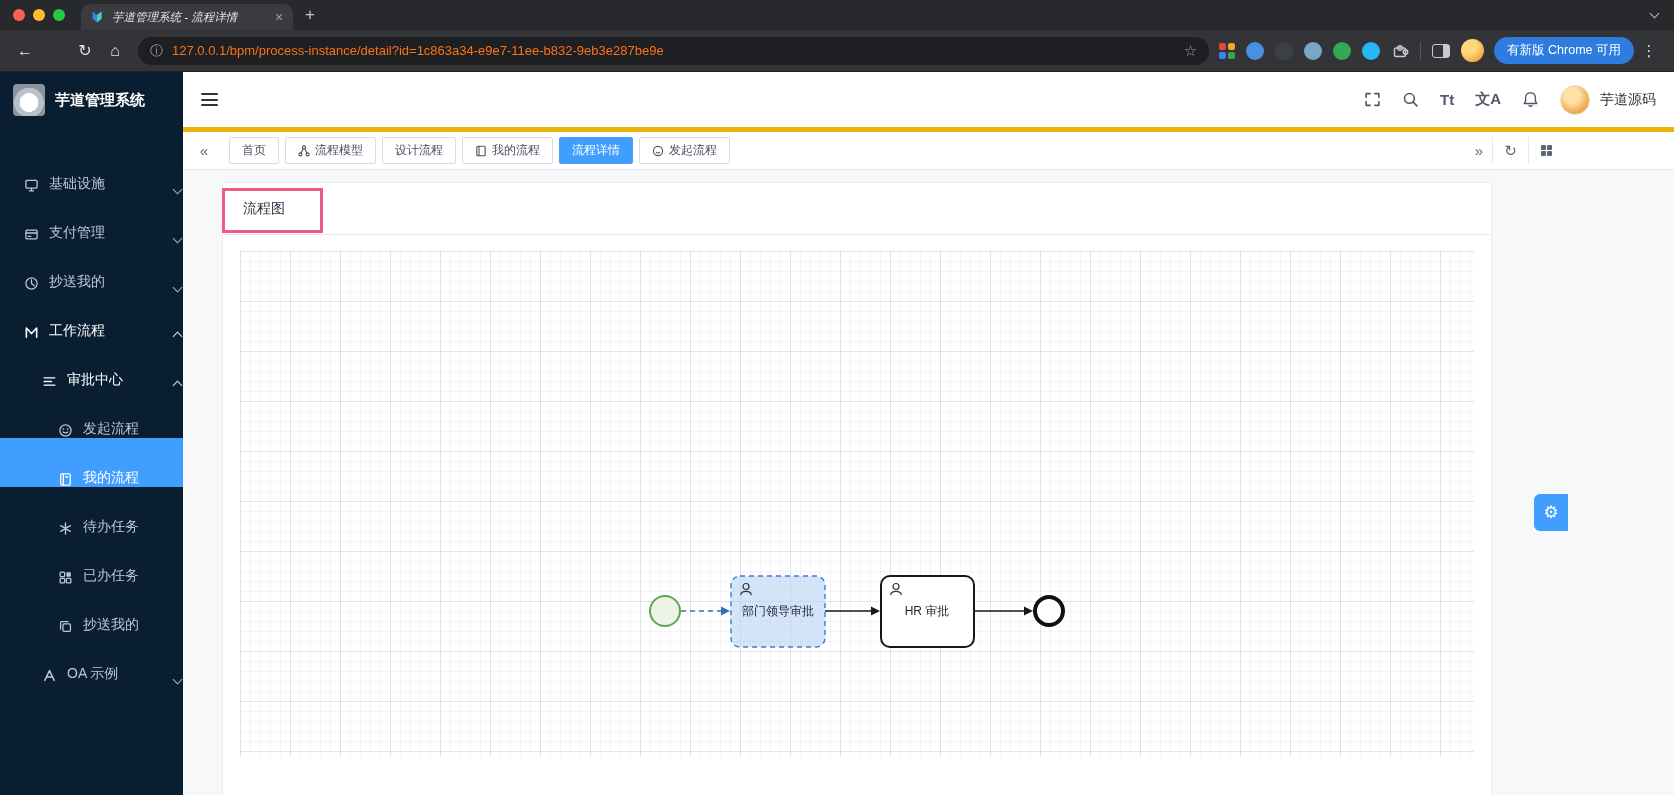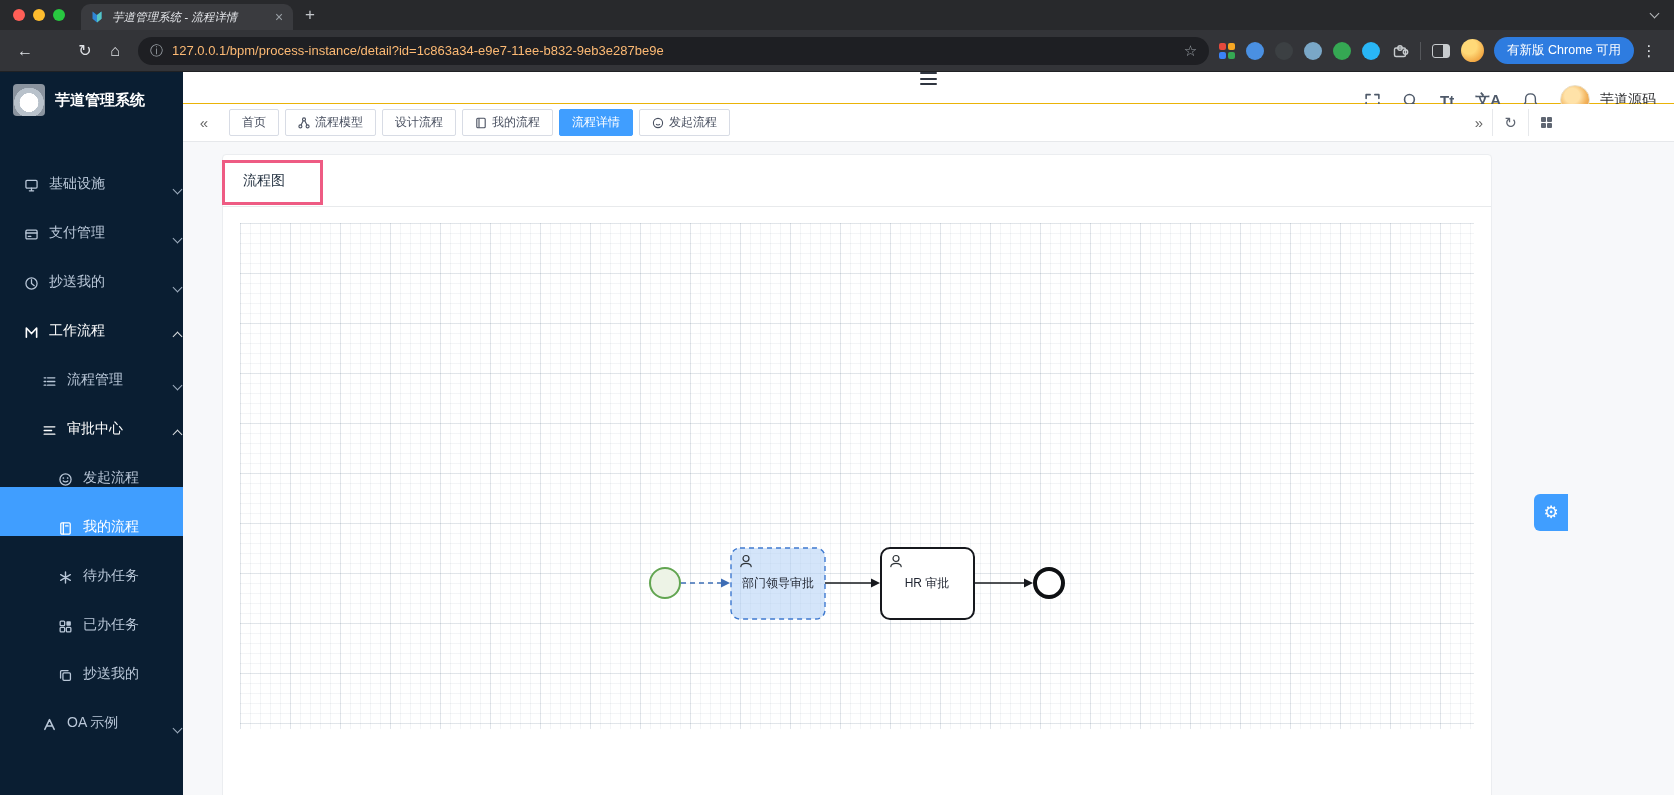--- a/index.html
+++ b/index.html
@@ -21,21 +21,21 @@
   .chev { display:inline-block; width:7px; height:7px; border-right:1.6px solid currentColor; border-bottom:1.6px solid currentColor; }
   .chev.down { transform:rotate(45deg); margin-top:-3px; }
   .chev.up { transform:rotate(-135deg); margin-top:3px; }
 
   
   .toolbar { height:42px; background:#333438; display:flex; align-items:center; padding:0 10px; border-bottom:1px solid #202124; }
   .tb-icon { width:30px; height:30px; border-radius:50%; display:flex; align-items:center; justify-content:center; color:#dfe1e5; font-size:16px; cursor:pointer; flex:0 0 auto; }
   .tb-icon.reload { margin-left:30px; }
   .omnibox { flex:1; height:28px; margin:0 10px 0 8px; background:#1e1f23; border-radius:14px; display:flex; align-items:center; padding:0 12px; min-width:0; }
   .site-info { color:#9aa0a6; font-size:13px; margin-right:9px; }
-  .url { color:#fdba74; font-size:13px; white-space:nowrap; overflow:hidden; flex:1; }
+  .url { color:#f97316; font-size:13px; white-space:nowrap; overflow:hidden; flex:1; }
   .star { color:#9aa0a6; font-size:15px; margin-left:10px; cursor:pointer; }
   .ext-cluster { display:flex; align-items:center; gap:11px; margin-right:10px; }
   .ext-dot { width:18px; height:18px; border-radius:50%; cursor:pointer; position:relative; }
   .ext-grid { width:16px; height:16px; display:grid; grid-template-columns:7px 7px; grid-template-rows:7px 7px; gap:2px; cursor:pointer; }
   .ext-grid i { border-radius:2px; }
   .sep-v { width:1px; height:18px; background:#55575b; }
   .panel-icon { width:18px; height:14px; border:1.6px solid #c8cbce; border-radius:3px; position:relative; cursor:pointer; }
   .panel-icon::after { content:""; position:absolute; right:0; top:0; bottom:0; width:6px; background:#c8cbce; }
   .chrome-avatar { width:23px; height:23px; border-radius:50%; background:radial-gradient(circle at 35% 32%, #ffd978 0 35%, #f0a03c 80%); cursor:pointer; }
   .update-chip { height:27px; border-radius:14px; background:#2e7ce0; color:#fff; font-size:12.5px; display:flex; align-items:center; padding:0 13px; white-space:nowrap; cursor:pointer; }
@@ -56,21 +56,21 @@
   .mi.l1 { padding-left:24px; }
   .mi.l2 { padding-left:42px; }
   .mi.l3 { padding-left:58px; }
   .mi.open { color:#fff; }
   .mi.active { background:#409eff; color:#fff; }
   .mi .chev { margin-left:auto; opacity:.85; }
   .mi .lbl { white-space:nowrap; }
 
   
   .main { flex:1; display:flex; flex-direction:column; min-width:0; background:#f7f8fa; }
-  .app-header { height:32px; background:#fff; display:flex; align-items:center; padding:0 18px; border-bottom:1px solid #eab308;flex-direction:column; }
+  .app-header { height:60px; background:#fff; display:flex; align-items:center; padding:0 18px; border-bottom:5px solid #eab308; }
   .burger { display:flex; flex-direction:column; gap:3.5px; cursor:pointer; }
   .burger i { width:17px; height:2px; background:#2f3540; border-radius:1px; }
   .hdr-right { margin-left:auto; display:flex; align-items:center; gap:21px; color:#4e5969; }
   .hicon { display:flex; align-items:center; justify-content:center; cursor:pointer; }
   .hicon.txt { font-size:15px; font-weight:600; letter-spacing:0; }
   .user-avatar { width:30px; height:30px; border-radius:50%; cursor:pointer;
     background:radial-gradient(circle at 40% 35%, #ffe2a8 0 30%, #f2b25a 60%, #d98c3f 100%); border:1px solid #eadfc9; }
   .username { font-size:14px; color:#303133; margin-left:-11px; }
 
   
@@ -222,29 +222,20 @@
         <div class="mi l1 open">
           <span class="ic">
               <svg width="15" height="15" viewBox="0 0 14 14" fill="none" stroke="currentColor" stroke-width="1.5" stroke-linecap="round" stroke-linejoin="round">
                 <path d="M2.2 11.4V2.8L7 8l4.8-5.2v8.6"></path>
               </svg>
             </span>
           <span class="lbl">工作流程</span>
           <i class="chev up"></i>
         </div>
 
-        <div class="mi l2">
-          <span class="ic">
-              <svg width="15" height="15" viewBox="0 0 14 14" fill="none" stroke="currentColor" stroke-width="1.2" stroke-linecap="round">
-                <path d="M2 3.6h1.6M5.2 3.6H12M2 7h1.6M5.2 7H12M2 10.4h1.6M5.2 10.4H12"></path>
-              </svg>
-            </span>
-          <span class="lbl">流程管理</span>
-          <i class="chev down"></i>
-        </div>
 
         <div class="mi l2 open">
           <span class="ic">
               <svg width="15" height="15" viewBox="0 0 14 14" fill="none" stroke="currentColor" stroke-width="1.2" stroke-linecap="round">
                 <path d="M2 3.6h10M2 7h7M2 10.4h10"></path>
               </svg>
             </span>
           <span class="lbl">审批中心</span>
           <i class="chev up"></i>
         </div>

